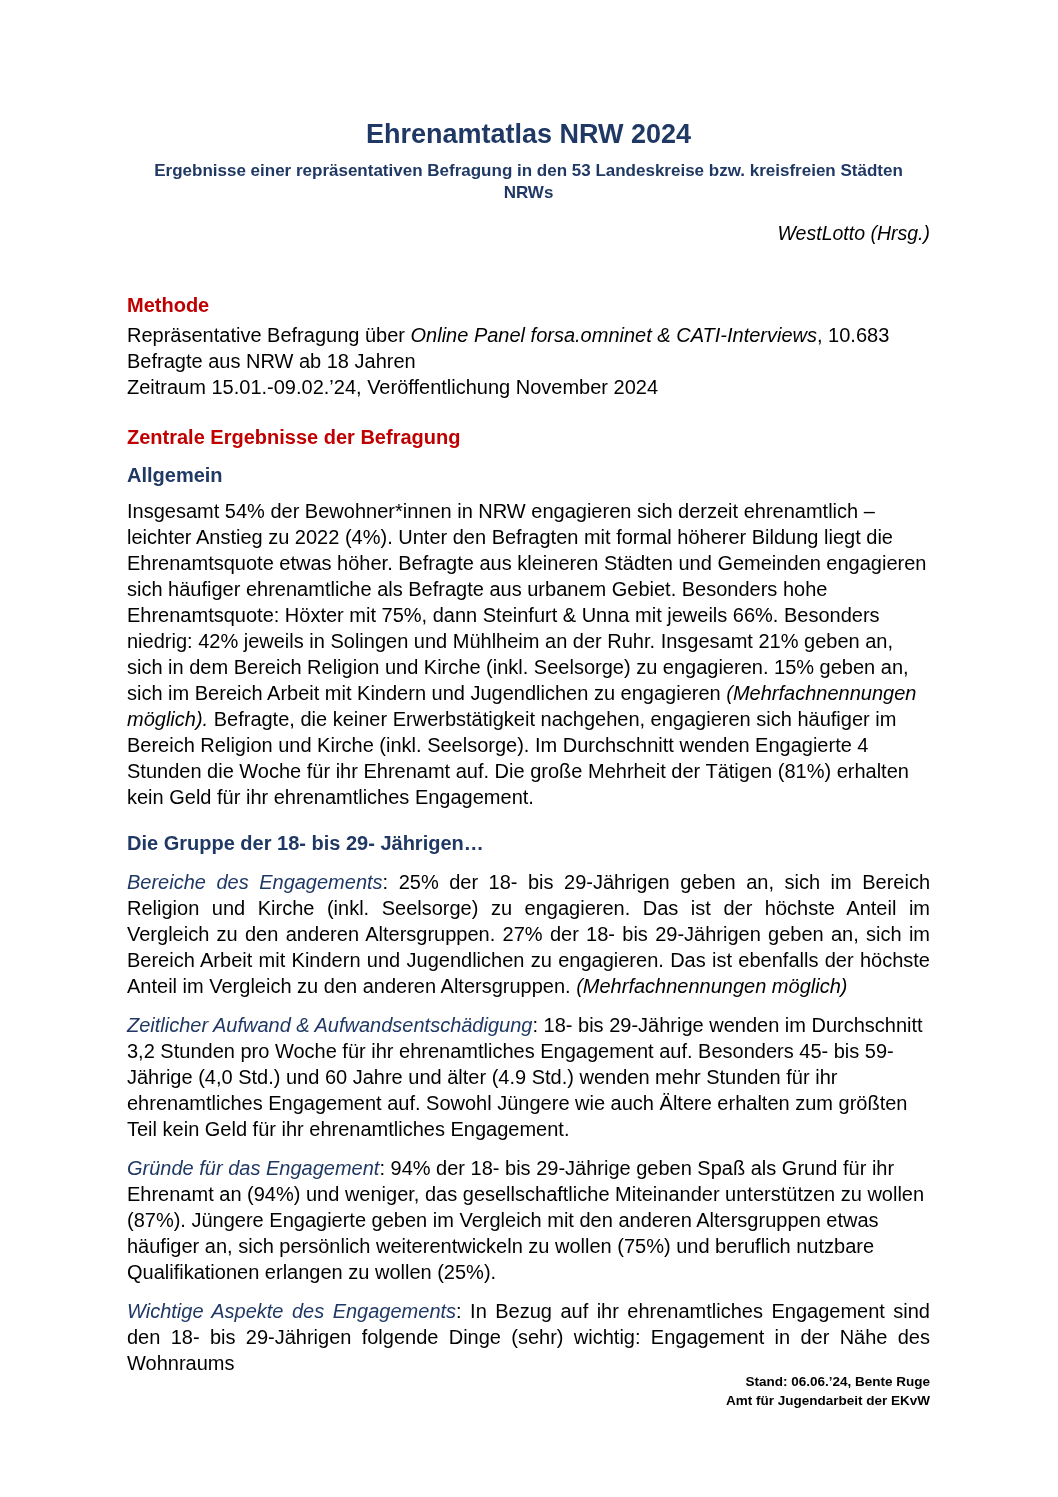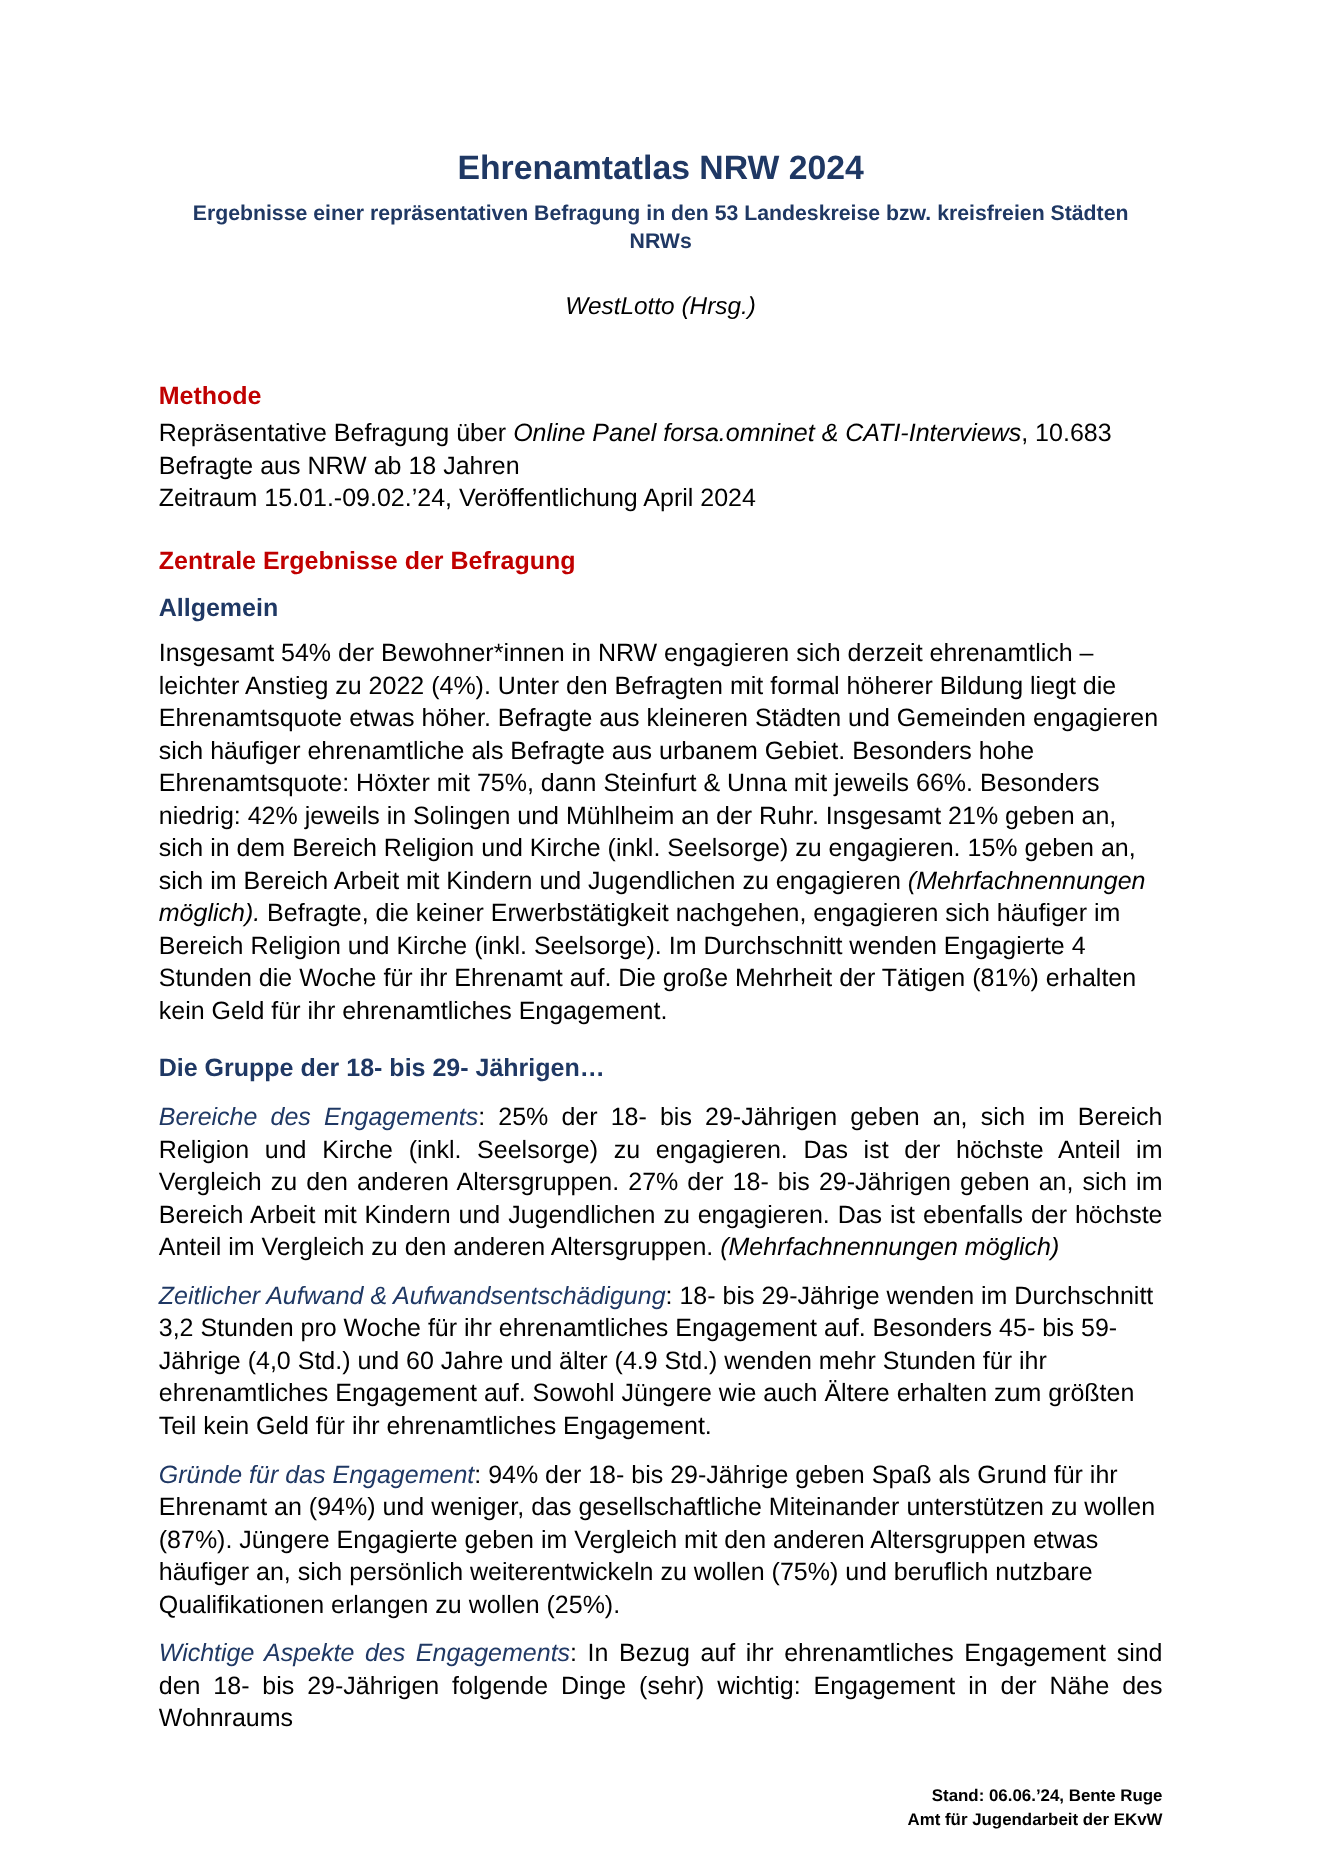--- a/index.html
+++ b/index.html
@@ -32,22 +32,22 @@
   }
   .subtitle{
     margin:10px 0 0;
     font-size:17px;
     line-height:22px;
     font-weight:bold;
     text-align:center;
     color:var(--navy);
   }
   .publisher{
-    margin:28px 0 0;
-    text-align:center;
+    margin:16px 0 0;
+    text-align:right;
     font-style:italic;
     font-size:19.5px;
     line-height:26px;
   }
   .red-heading{
     margin:0;
     font-size:20px;
     line-height:26px;
     font-weight:bold;
     color:var(--red);
@@ -75,41 +75,41 @@
   .methode-par{margin-top:4px;}
   .zeitraum-line{margin-top:0;}
   .allgemein-par{margin-top:10px;}
   .group-par{margin-top:13px;}
   .justify{text-align:justify;}
   .seg-n{font-style:normal;text-align:center;}
   .seg-i{font-style:italic;}
   .seg-lead{font-style:italic;color:var(--navy);}
   .footer{
     position:absolute;
-    top:1427px;
+    top:1372px;
     right:128px;
     text-align:right;
     font-size:13.5px;
     line-height:19px;
     font-weight:bold;
     color:var(--ink);
   }
 </style>
 </head>
 <body>
 
 <div class="page">
 
   <h1 class="title">Ehrenamtatlas NRW 2024</h1>
   <h2 class="subtitle">Ergebnisse einer repräsentativen Befragung in den 53 Landeskreise bzw. kreisfreien Städten NRWs</h2>
   <p class="publisher">WestLotto  (Hrsg.)</p>
 
   <h3 class="red-heading methode-heading">Methode</h3>
   <p class="body-par methode-par"><span class="seg-n">Repräsentative Befragung über </span><span class="seg-i">Online Panel forsa.omninet &amp; CATI-Interviews</span><span class="seg-n">, 10.683 Befragte aus NRW ab 18 Jahren</span></p>
-  <p class="body-par zeitraum-line">Zeitraum 15.01.-09.02.’24, Veröffentlichung April 2024</p>
+  <p class="body-par zeitraum-line">Zeitraum 15.01.-09.02.’24, Veröffentlichung November 2024</p>
 
   <h3 class="red-heading results-heading">Zentrale Ergebnisse der Befragung</h3>
 
   <h4 class="navy-heading allgemein-heading">Allgemein</h4>
   <p class="body-par allgemein-par"><span class="seg-n">Insgesamt 54% der Bewohner*innen in NRW engagieren sich derzeit ehrenamtlich – leichter Anstieg zu 2022 (4%). Unter den Befragten mit formal höherer Bildung liegt die Ehrenamtsquote etwas höher. Befragte aus kleineren Städten und Gemeinden engagieren sich häufiger ehrenamtliche als Befragte aus urbanem Gebiet. Besonders hohe Ehrenamtsquote: Höxter mit 75%, dann Steinfurt &amp; Unna mit jeweils 66%. Besonders niedrig: 42% jeweils in Solingen und Mühlheim an der Ruhr. Insgesamt 21% geben an, sich in dem Bereich Religion und Kirche (inkl. Seelsorge) zu engagieren. 15% geben an, sich im Bereich Arbeit mit Kindern und Jugendlichen zu engagieren </span><span class="seg-i">(Mehrfachnennungen möglich).</span><span class="seg-n"> Befragte, die keiner Erwerbstätigkeit nachgehen, engagieren sich häufiger im Bereich Religion und Kirche (inkl. Seelsorge). Im Durchschnitt wenden Engagierte 4 Stunden die Woche für ihr Ehrenamt auf. Die große Mehrheit der Tätigen (81%) erhalten kein Geld für ihr ehrenamtliches Engagement.</span></p>
 
   <h4 class="navy-heading group-heading">Die Gruppe der 18- bis 29- Jährigen…</h4>
 
   <p class="body-par group-par justify"><span class="seg-lead">Bereiche des Engagements</span><span class="seg-n">: 25% der 18- bis 29-Jährigen geben an, sich im Bereich Religion und Kirche (inkl. Seelsorge) zu engagieren. Das ist der höchste Anteil im Vergleich zu den anderen Altersgruppen. 27% der 18- bis 29-Jährigen geben an, sich im Bereich Arbeit mit Kindern und Jugendlichen zu engagieren. Das ist ebenfalls der höchste Anteil im Vergleich zu den anderen Altersgruppen. </span><span class="seg-i">(Mehrfachnennungen möglich)</span></p>
   <p class="body-par group-par"><span class="seg-lead">Zeitlicher Aufwand &amp; Aufwandsentschädigung</span><span class="seg-n">: 18- bis 29-Jährige wenden im Durchschnitt 3,2 Stunden pro Woche für ihr ehrenamtliches Engagement auf. Besonders 45- bis 59-Jährige (4,0 Std.) und 60 Jahre und älter (4.9 Std.) wenden mehr Stunden für ihr ehrenamtliches Engagement auf. Sowohl Jüngere wie auch Ältere erhalten zum größten Teil kein Geld für ihr ehrenamtliches Engagement.</span></p>

